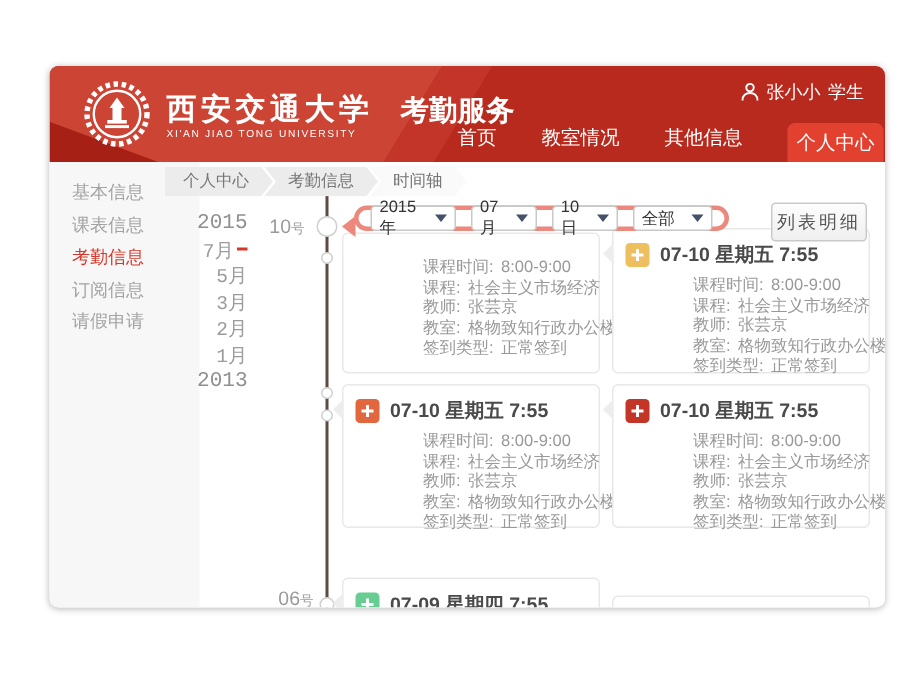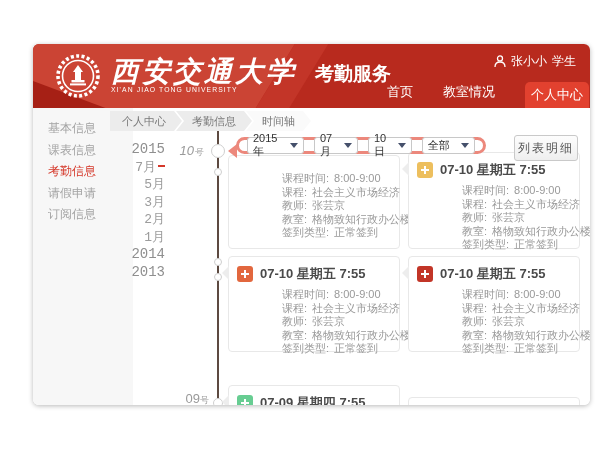--- a/index.html
+++ b/index.html
@@ -6,21 +6,21 @@
   html,body { width:600px; height:450px; background:#ffffff; font-family:"Liberation Sans",sans-serif; }
   .window { position:absolute; left:33px; top:44px; width:557px; height:361px;
             border-radius:6px; box-shadow:0 1px 5px rgba(0,0,0,.28); overflow:hidden; background:#fff; }
 
   
   .header { position:absolute; top:0; left:0; right:0; height:64px; background:#b82a1e; overflow:hidden; }
   .hdr-band  { position:absolute; inset:0; background:#cb4434; clip-path:polygon(0 0,47% 0,40% 100%,0 100%); }
   .hdr-band2 { position:absolute; inset:0; background:#c33528; clip-path:polygon(47% 0,53% 0,46% 100%,40% 100%); }
   .hdr-dark  { position:absolute; inset:0; background:#a62015; clip-path:polygon(0 58%,13% 100%,0 100%); }
   .brand { position:absolute; left:22px; top:9px; display:flex; align-items:center; gap:10px; color:#fff; z-index:3; }
-  .uni-cn { font-family:"DejaVu Serif",serif; font-style:italic; font-weight:700; font-size:28px; letter-spacing:3px; line-height:24px; }
+  .uni-cn { font-family:"DejaVu Serif",serif; font-weight:700; font-size:20px; letter-spacing:3px; line-height:24px; }
   .uni-en { font-size:6.8px; letter-spacing:1.1px; margin-top:2px; }
   .app-title { font-size:19px; font-weight:700; margin-left:8px; padding-bottom:4px; }
   .user { position:absolute; top:9px; right:14px; display:flex; align-items:center; gap:5px; color:#fff; font-size:12px; z-index:3; }
   .nav { position:absolute; right:0; bottom:0; display:flex; align-items:flex-end; z-index:3;font-family:Liberation Serif, serif; }
   .nav-item { padding-bottom:7px; margin-right:30px; font-size:13px; color:#fff; cursor:pointer; }
   .nav-tab { width:64px; height:26px; margin-right:1px; border-radius:5px 5px 0 0;
              display:flex; align-items:center; justify-content:center; font-size:13px; color:#fff; cursor:pointer; }
 
   
   .content { position:absolute; top:64px; left:0; right:0; bottom:0; background:#fff; overflow:hidden; }
@@ -102,59 +102,59 @@
         <circle cx="6" cy="3.4" r="2.5" fill="none" stroke="#fff" stroke-width="1.3"></circle>
         <path d="M1 12 c0-3.4 2.2-5 5-5 s5 1.6 5 5" fill="none" stroke="#fff" stroke-width="1.3"></path>
       </svg>
       <span>张小小</span>
       <span>学生</span>
     </div>
 
     <div class="nav">
       <div class="nav-item">首页</div>
       <div class="nav-item">教室情况</div>
+      <div class="nav-item">其他信息</div>
       <div class="nav-tab" style="background-color: rgb(226, 65, 47);">个人中心</div>
     </div>
   </div>
 
   <div class="content">
 
     <div class="side">
       <div class="side-pad"></div>
       <div class="side-item">基本信息</div>
       <div class="side-item">课表信息</div>
       <div class="side-item" style="color: rgb(213, 56, 42);">考勤信息</div>
+      <div class="side-item">订阅信息</div>
       <div class="side-item">请假申请</div>
-      <div class="side-item">订阅信息</div>
     </div>
 
     <div class="crumbs">
       <div class="crumb">个人中心</div>
       <div class="crumb">考勤信息</div>
       <div class="crumb last">时间轴</div>
     </div>
 
     <div class="vline" style="background-color: rgb(93, 74, 65);"></div>
 
     <div class="years">
       <div class="y-row year">2015</div>
       <div class="y-row"><span>7月</span><span class="tick"></span></div>
       <div class="y-row">5月</div>
       <div class="y-row">3月</div>
       <div class="y-row">2月</div>
       <div class="y-row">1月</div>
-      <div class="y-row year">2014</div>
       <div class="y-row year">2013</div>
     </div>
 
-    <div class="day-label" style="left:126px; top:35px;font-style:italic;">
+    <div class="day-label" style="left:126px; top:35px;">
       <span>10</span><span class="sfx">号</span>
     </div>
     <div class="day-label" style="left:132px; top:283px;">
-      <span>09</span><span class="sfx">号</span>
+      <span>06</span><span class="sfx">号</span>
     </div>
 
     <div class="node" style="left:178px; top:36px;  width:14px; height:14px;"></div>
     <div class="node" style="left:181px; top:60px;  width:8px;  height:8px;"></div>
     <div class="node" style="left:181px; top:150px; width:8px;  height:8px;"></div>
     <div class="node" style="left:181px; top:165px; width:8px;  height:8px;"></div>
     <div class="node" style="left:180px; top:290px; width:10px; height:10px;"></div>
 
     <div class="bubble" style="border-color: rgb(236, 136, 124);">
       <div class="dd w1">

